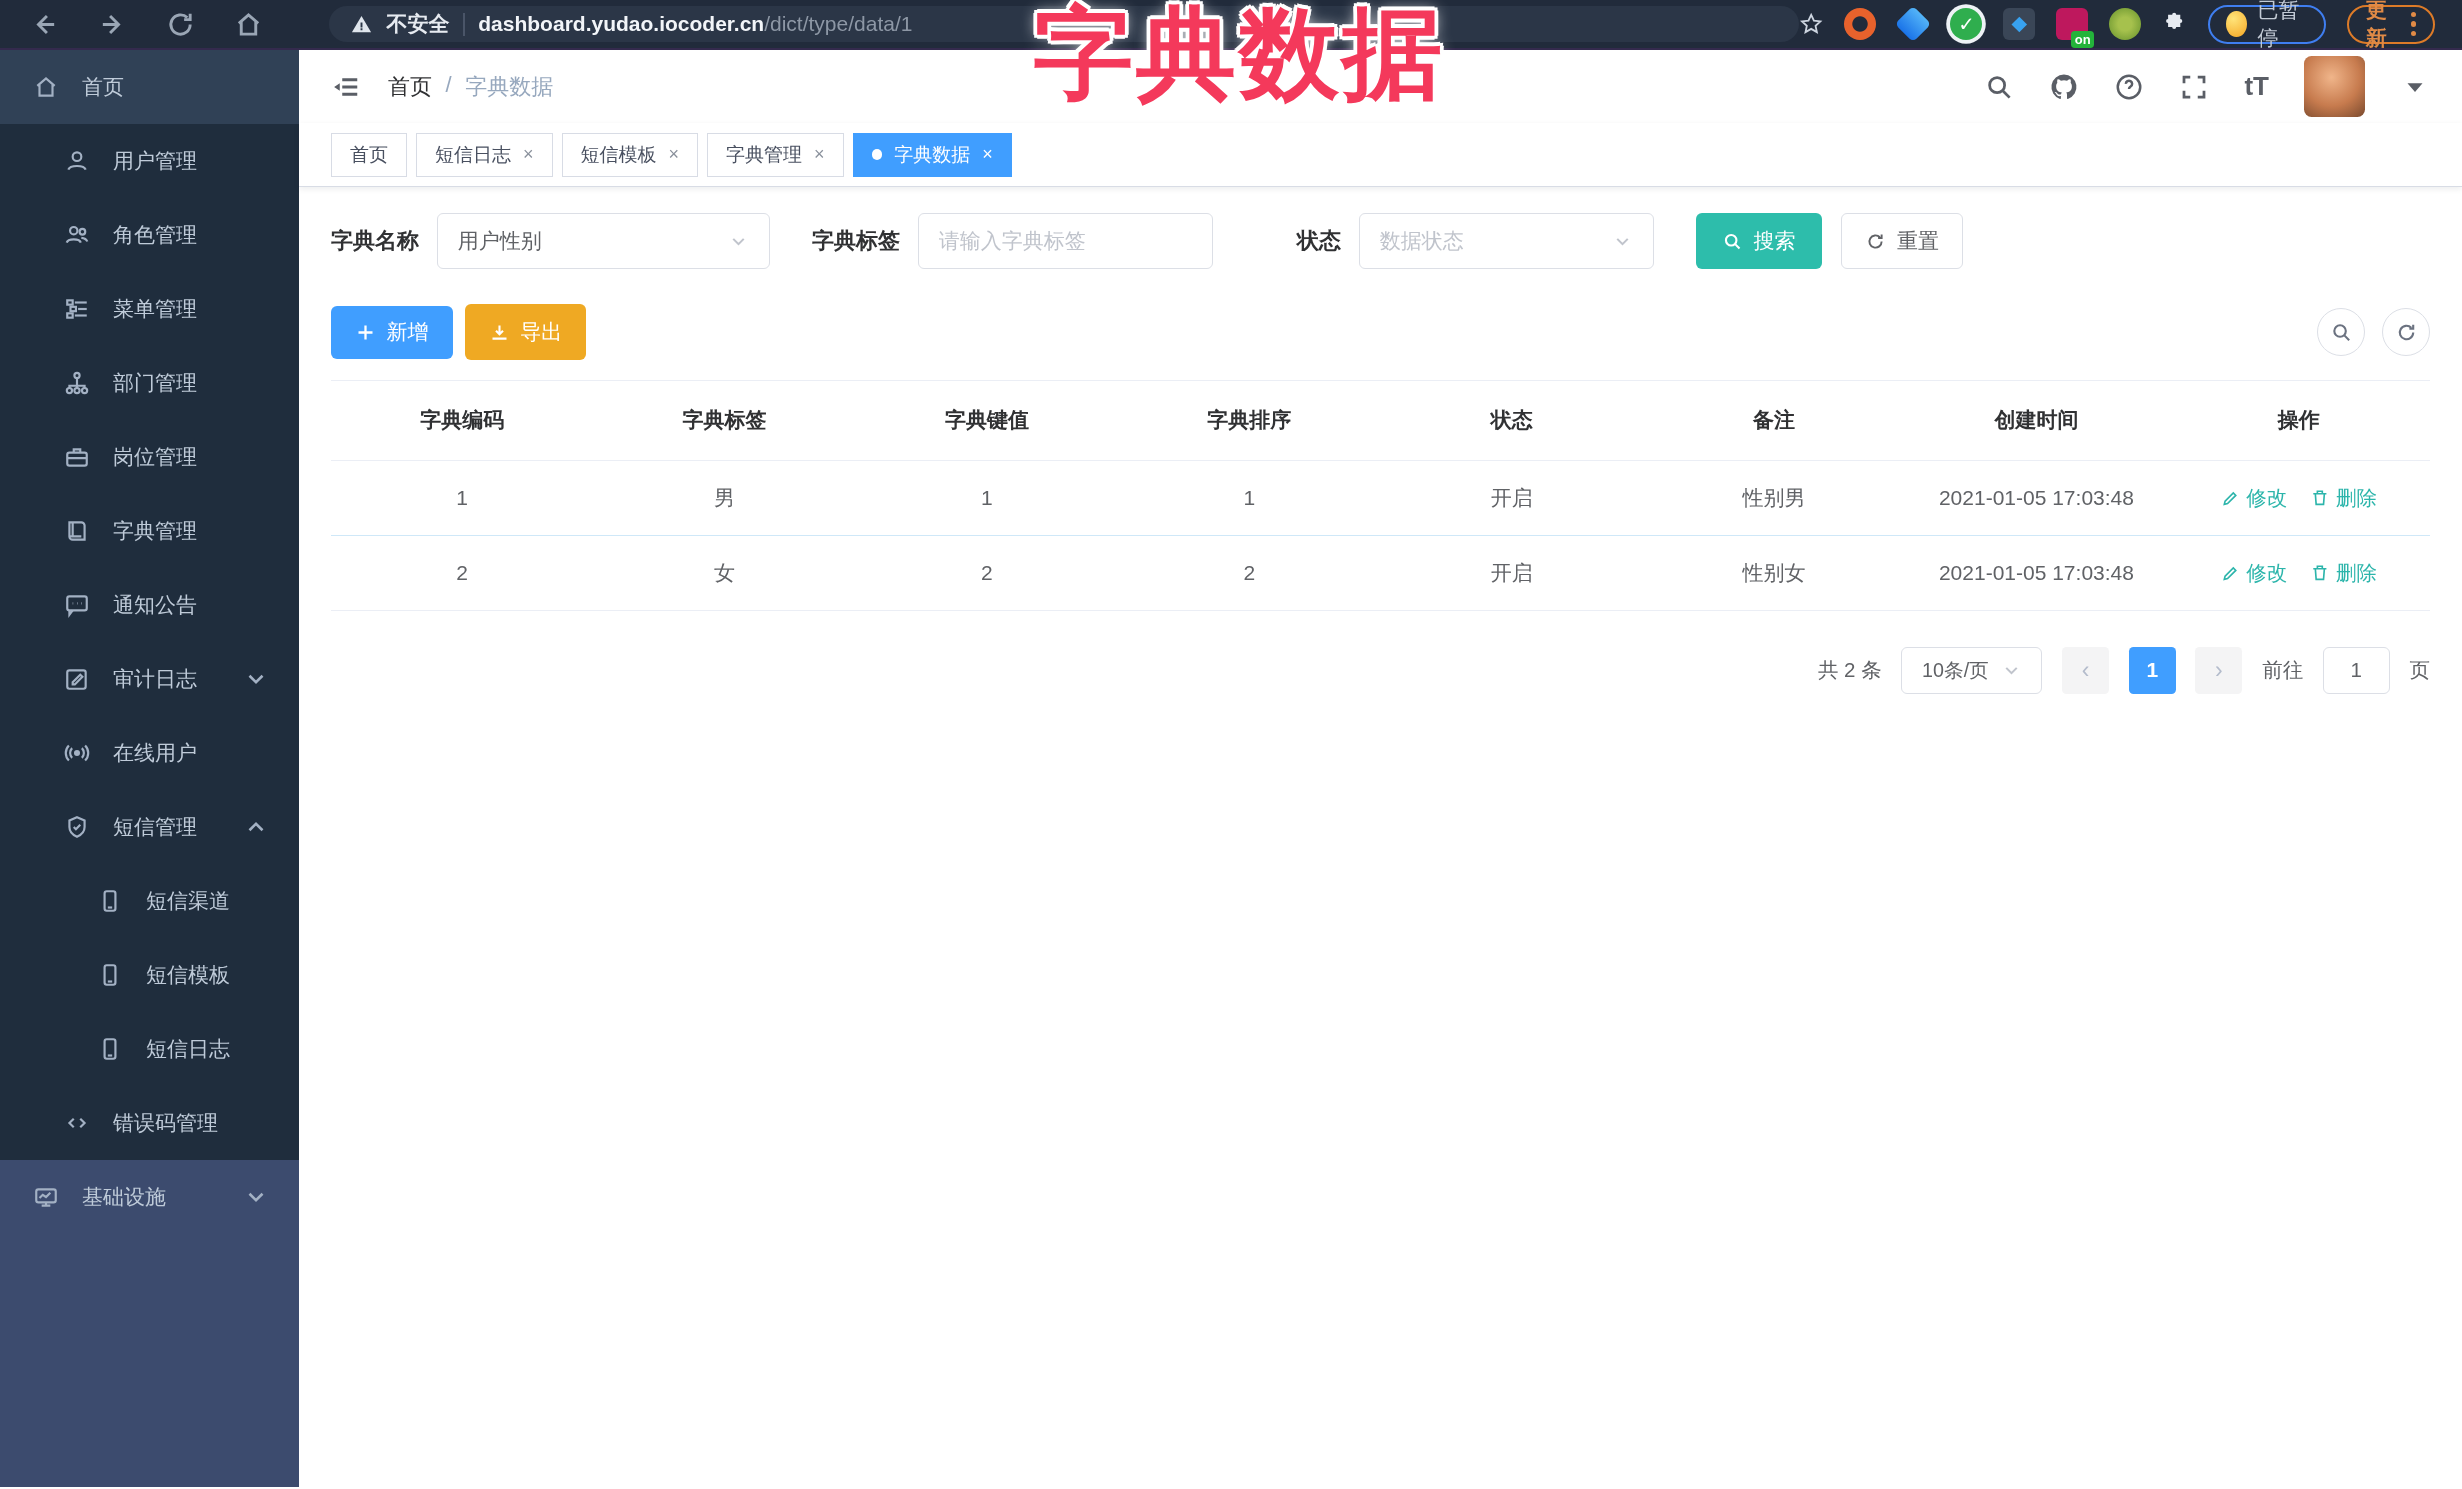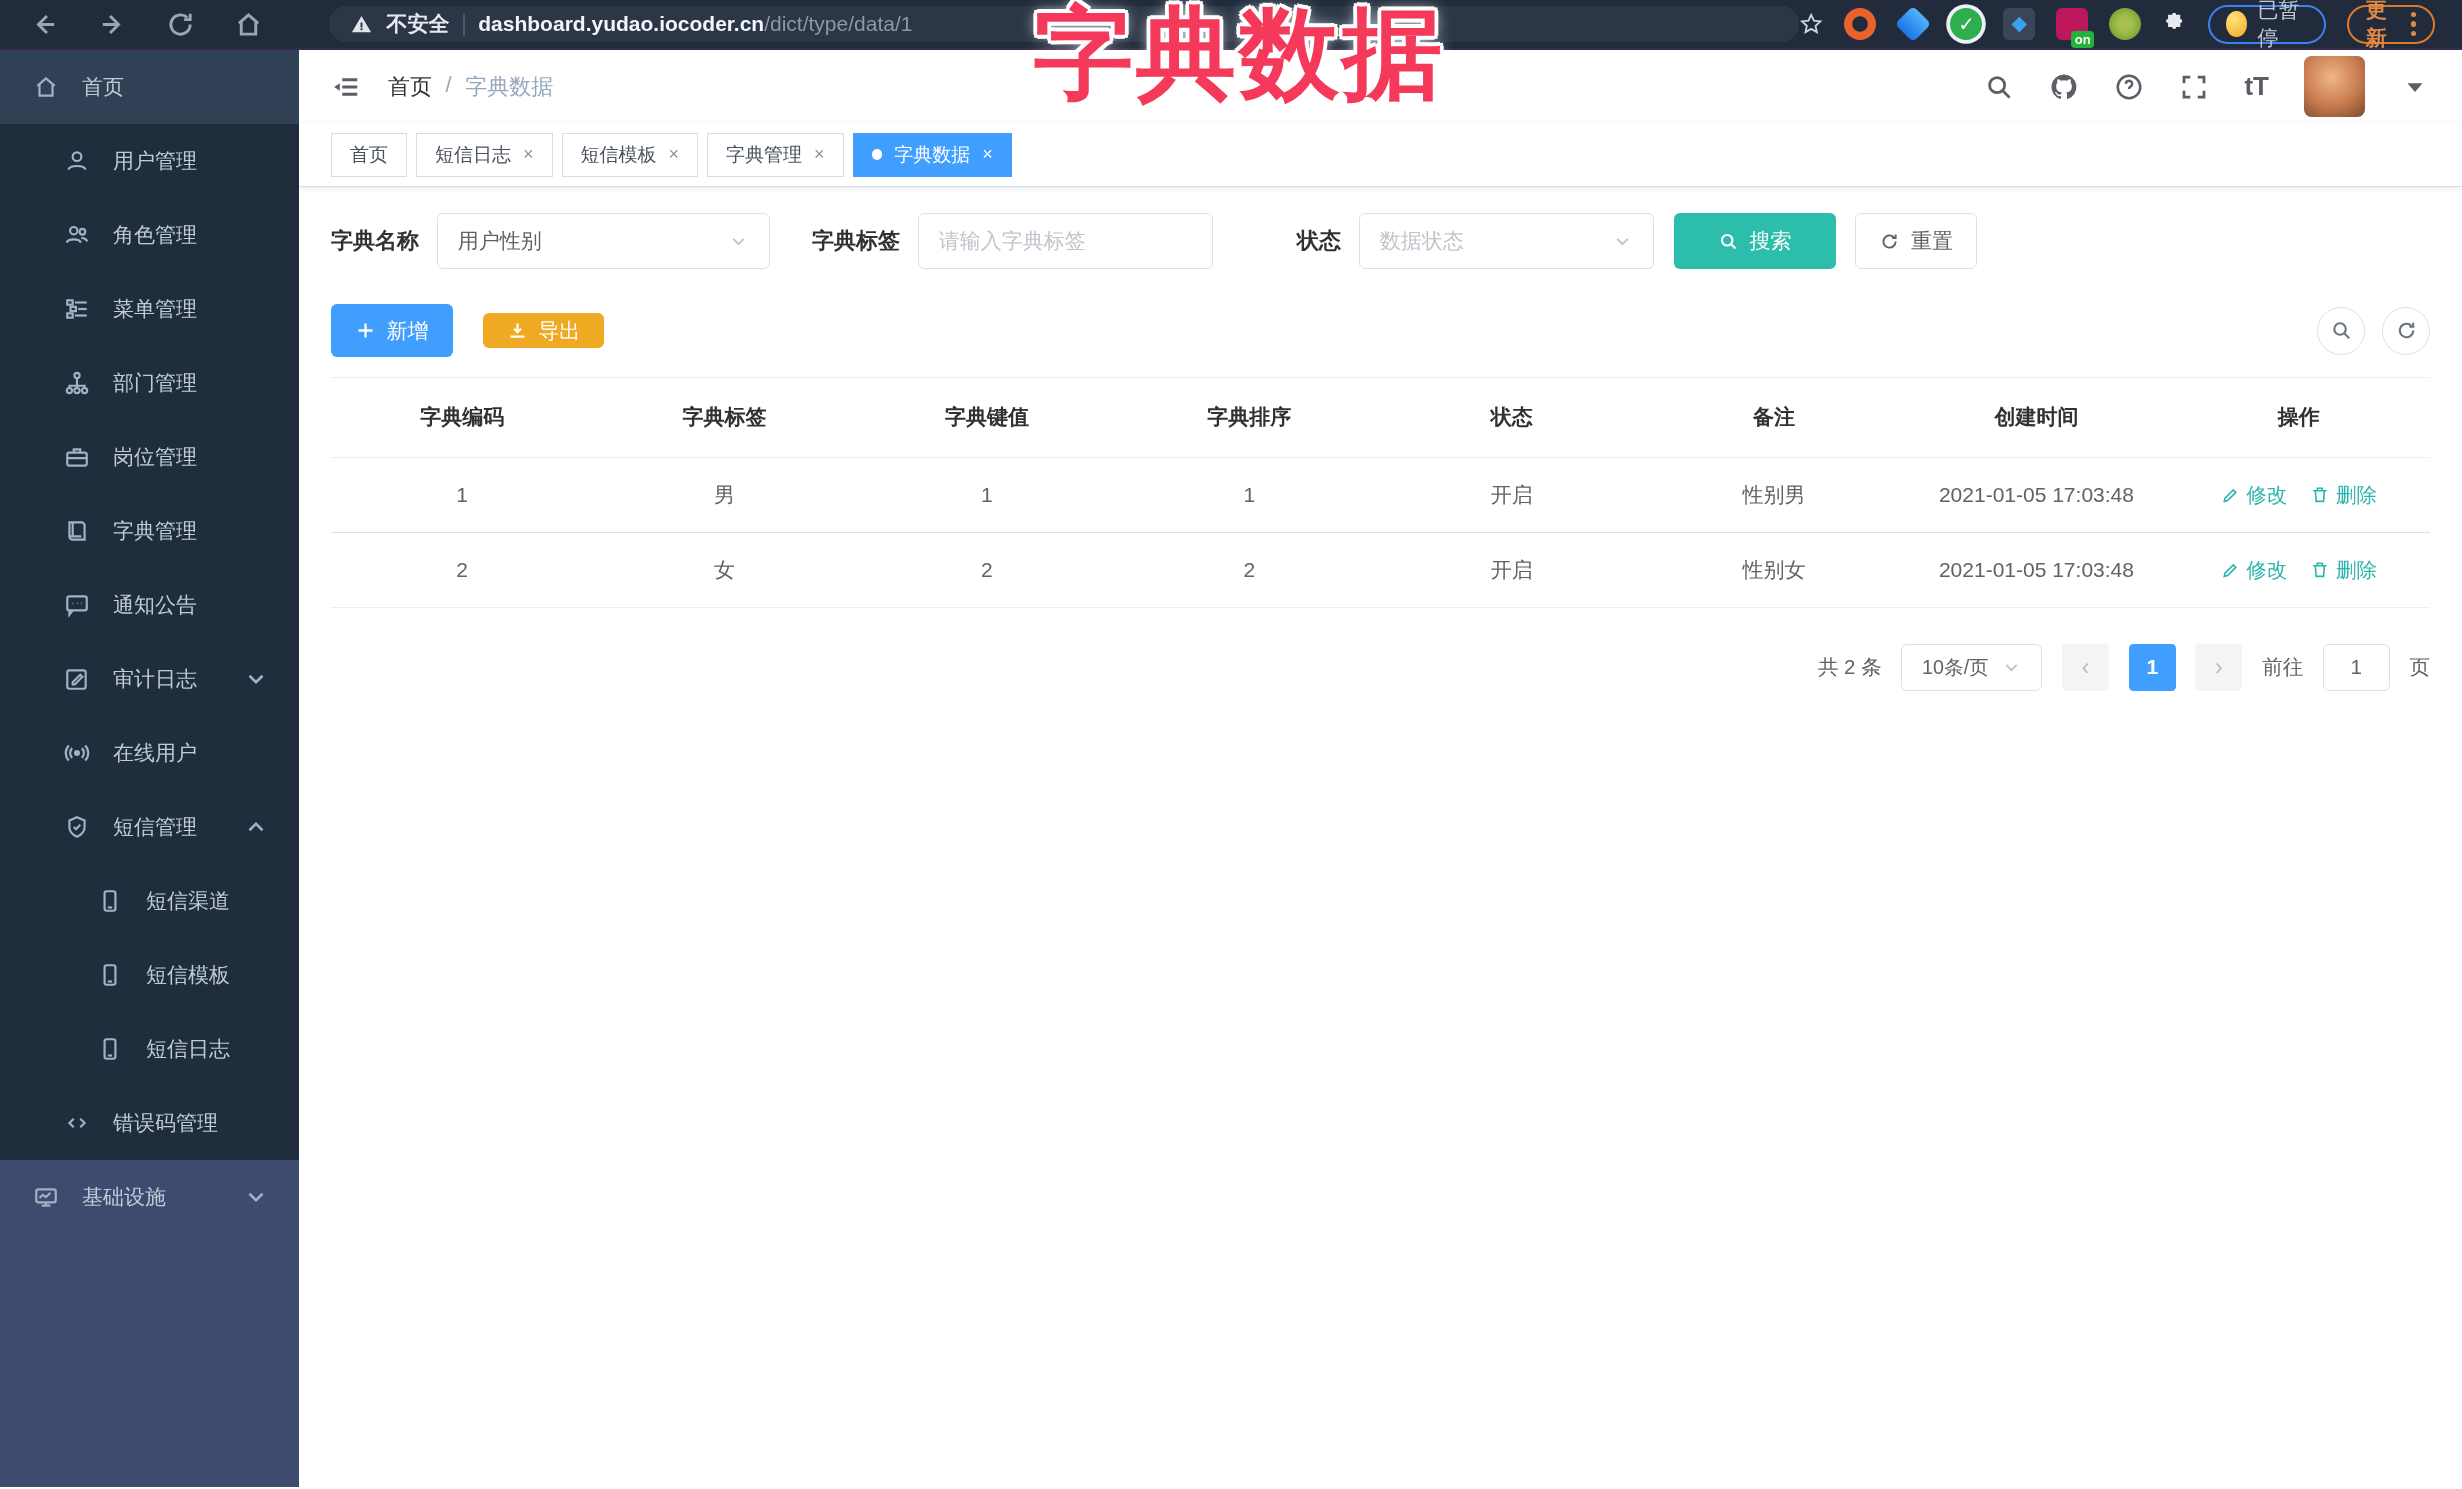--- a/index.html
+++ b/index.html
@@ -90,26 +90,26 @@
                font-size:21px; color:#606266; padding:0 19.7px; }
   .sel { display:flex; align-items:center; justify-content:space-between; cursor:pointer; }
   .sel .ph { color:#c0c4cc; }
   .sel-chev { width:21px; height:21px; color:#c0c4cc; }
   .inp::placeholder { color:#c0c4cc; }
   .w440{ width:333px; } .w390{ width:295px; }
   .gap56{ width:42px; }
   .btn { height:56px; border:none; border-radius:6px; display:flex; align-items:center; gap:10.6px;
          font-size:21px; cursor:pointer; font-family:inherit; }
   .btn svg { width:21px; height:21px; }
-  .btn-search { background:#2dbdab; color:#fff; padding:0 44px; margin-left:20px; }
+  .btn-search { background:#2dbdab; color:#fff; padding:0 26px; margin-left:42px; }
   .btn-reset { background:#fff; color:#606266; border:1.5px solid #dcdfe6; padding:0 23px; margin-left:19.7px; }
 
   .toolbar { margin-top:35px; display:flex; align-items:center; }
   .btn-add { background:#409eff; color:#fff; height:53px; padding:0 24px; }
-  .btn-export { background:#efa923; color:#fff; height:35px; padding:0 24px; margin-left:30px; }
+  .btn-export { background:#efa923; color:#fff; height:56px; padding:0 24px; margin-left:12px; }
   .circ { width:48px; height:48px; border-radius:50%; border:1.5px solid #dcdfe6; background:#fff; color:#6b7280;
           display:flex; align-items:center; justify-content:center; cursor:pointer; }
   .circ svg { width:23px; height:23px; }
   .tool-right { margin-left:auto; display:flex; gap:16.7px; }
 
   .table { margin-top:19.7px; border-top:1.5px solid #ebeef5; }
   .tr { display:grid; grid-template-columns:repeat(8,1fr); }
   .th, .td { display:flex; align-items:center; justify-content:center; font-size:21px; }
   .th { height:79px; font-weight:700; color:#303133; }
   .thead { border-bottom:1.5px solid #ebeef5; }

